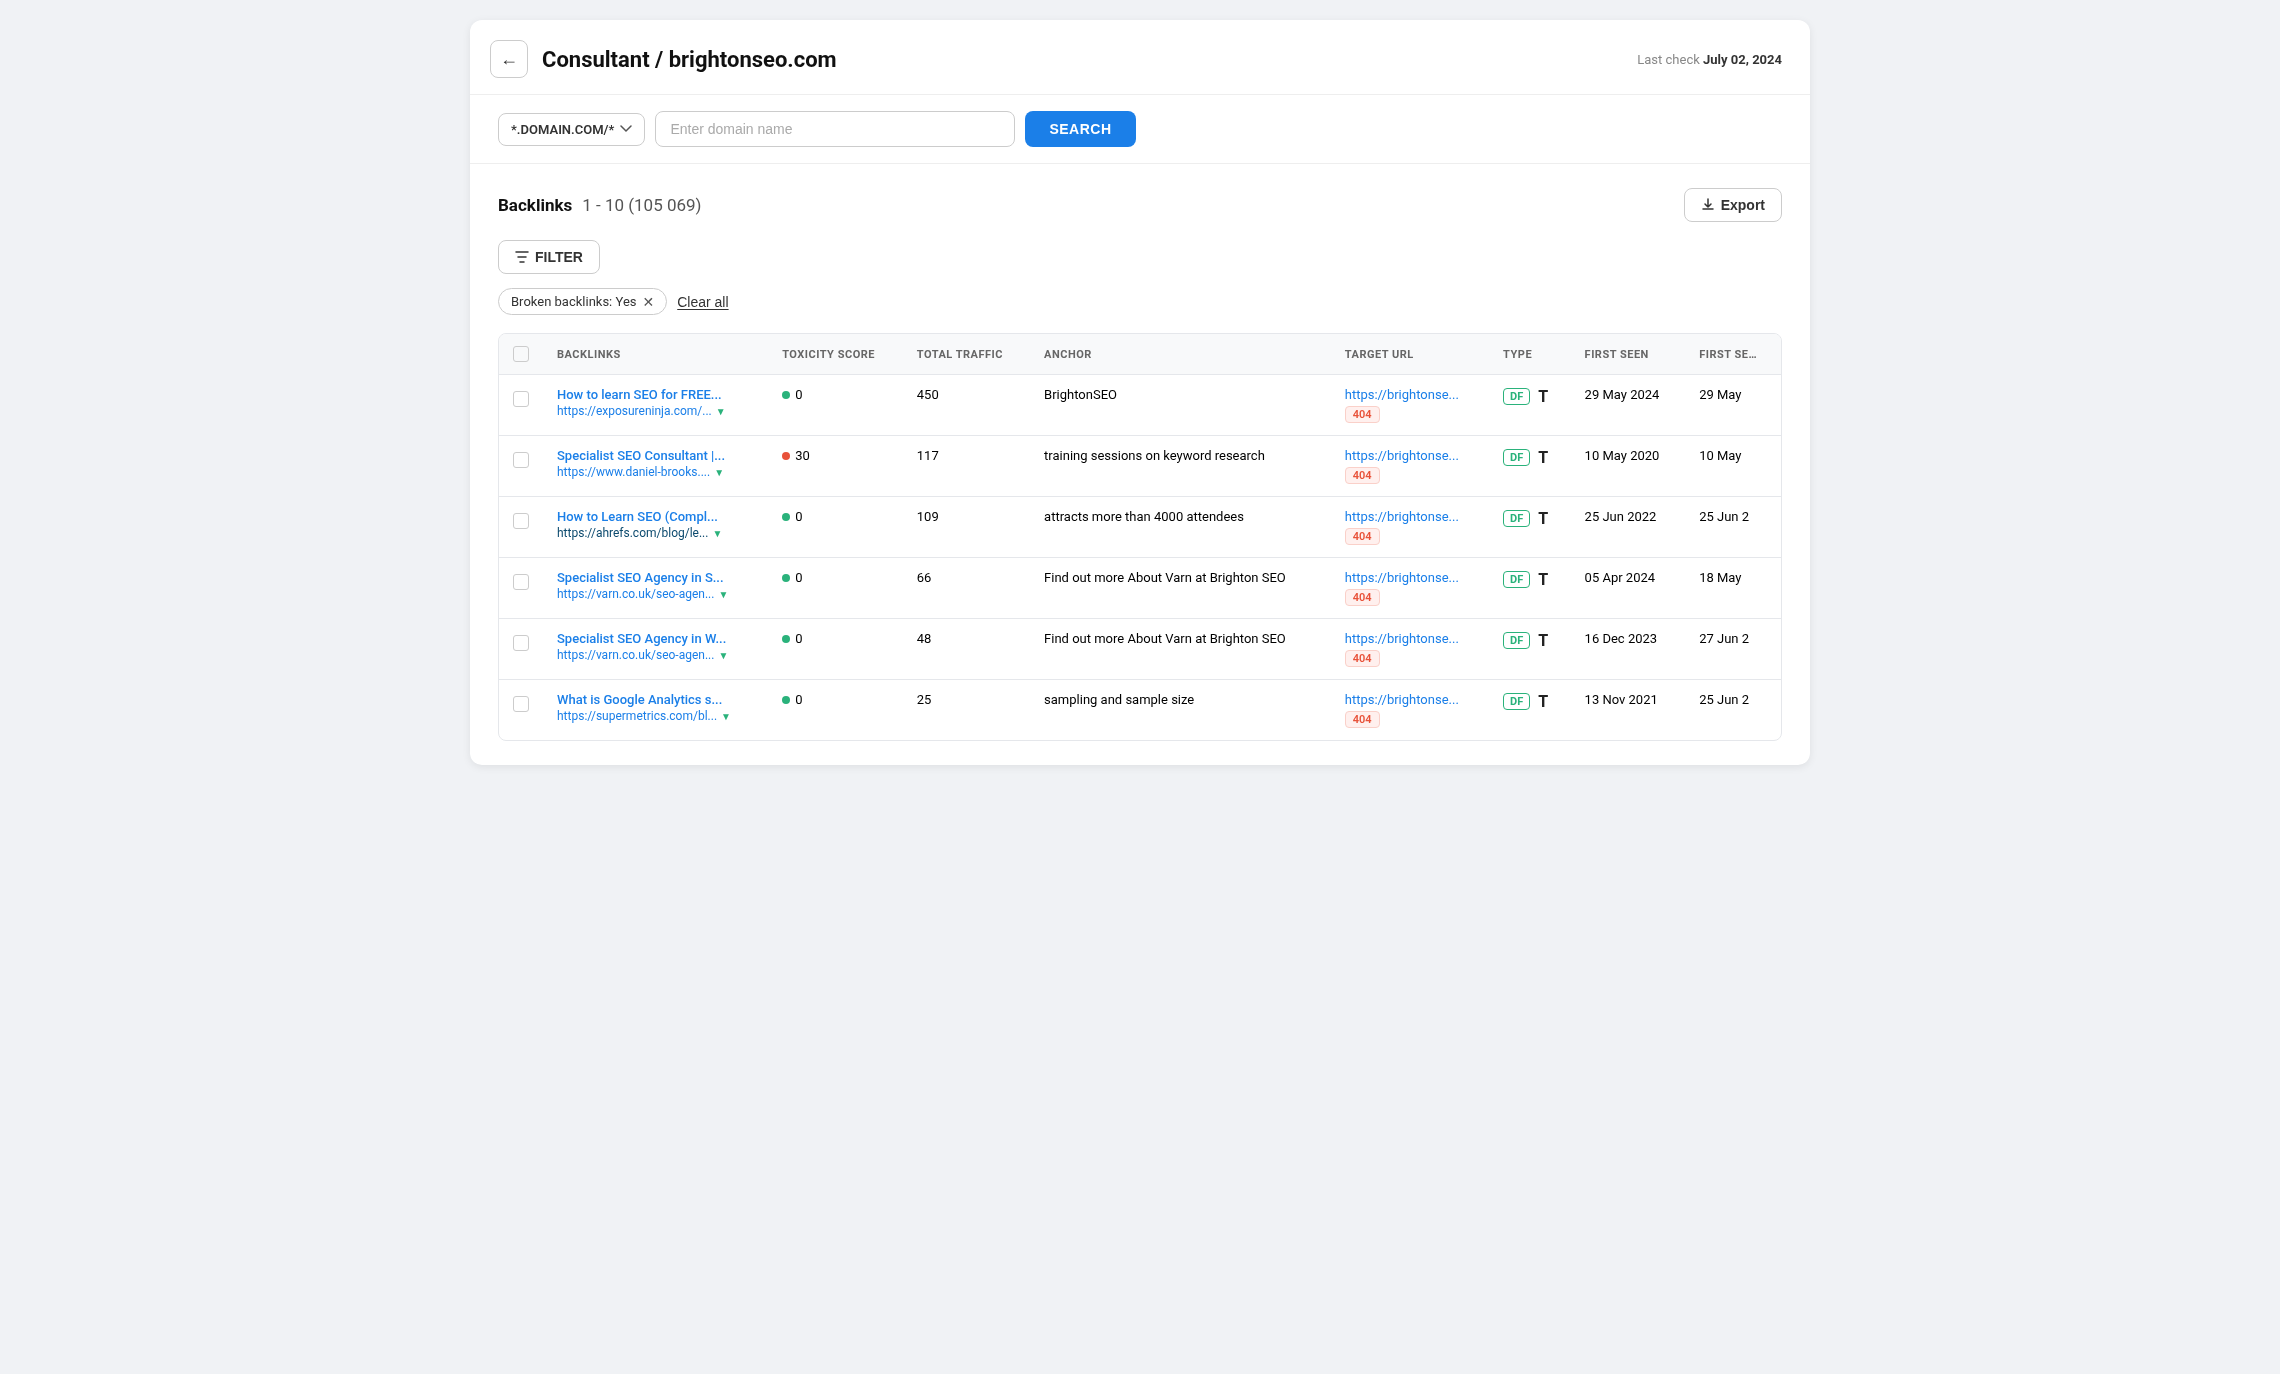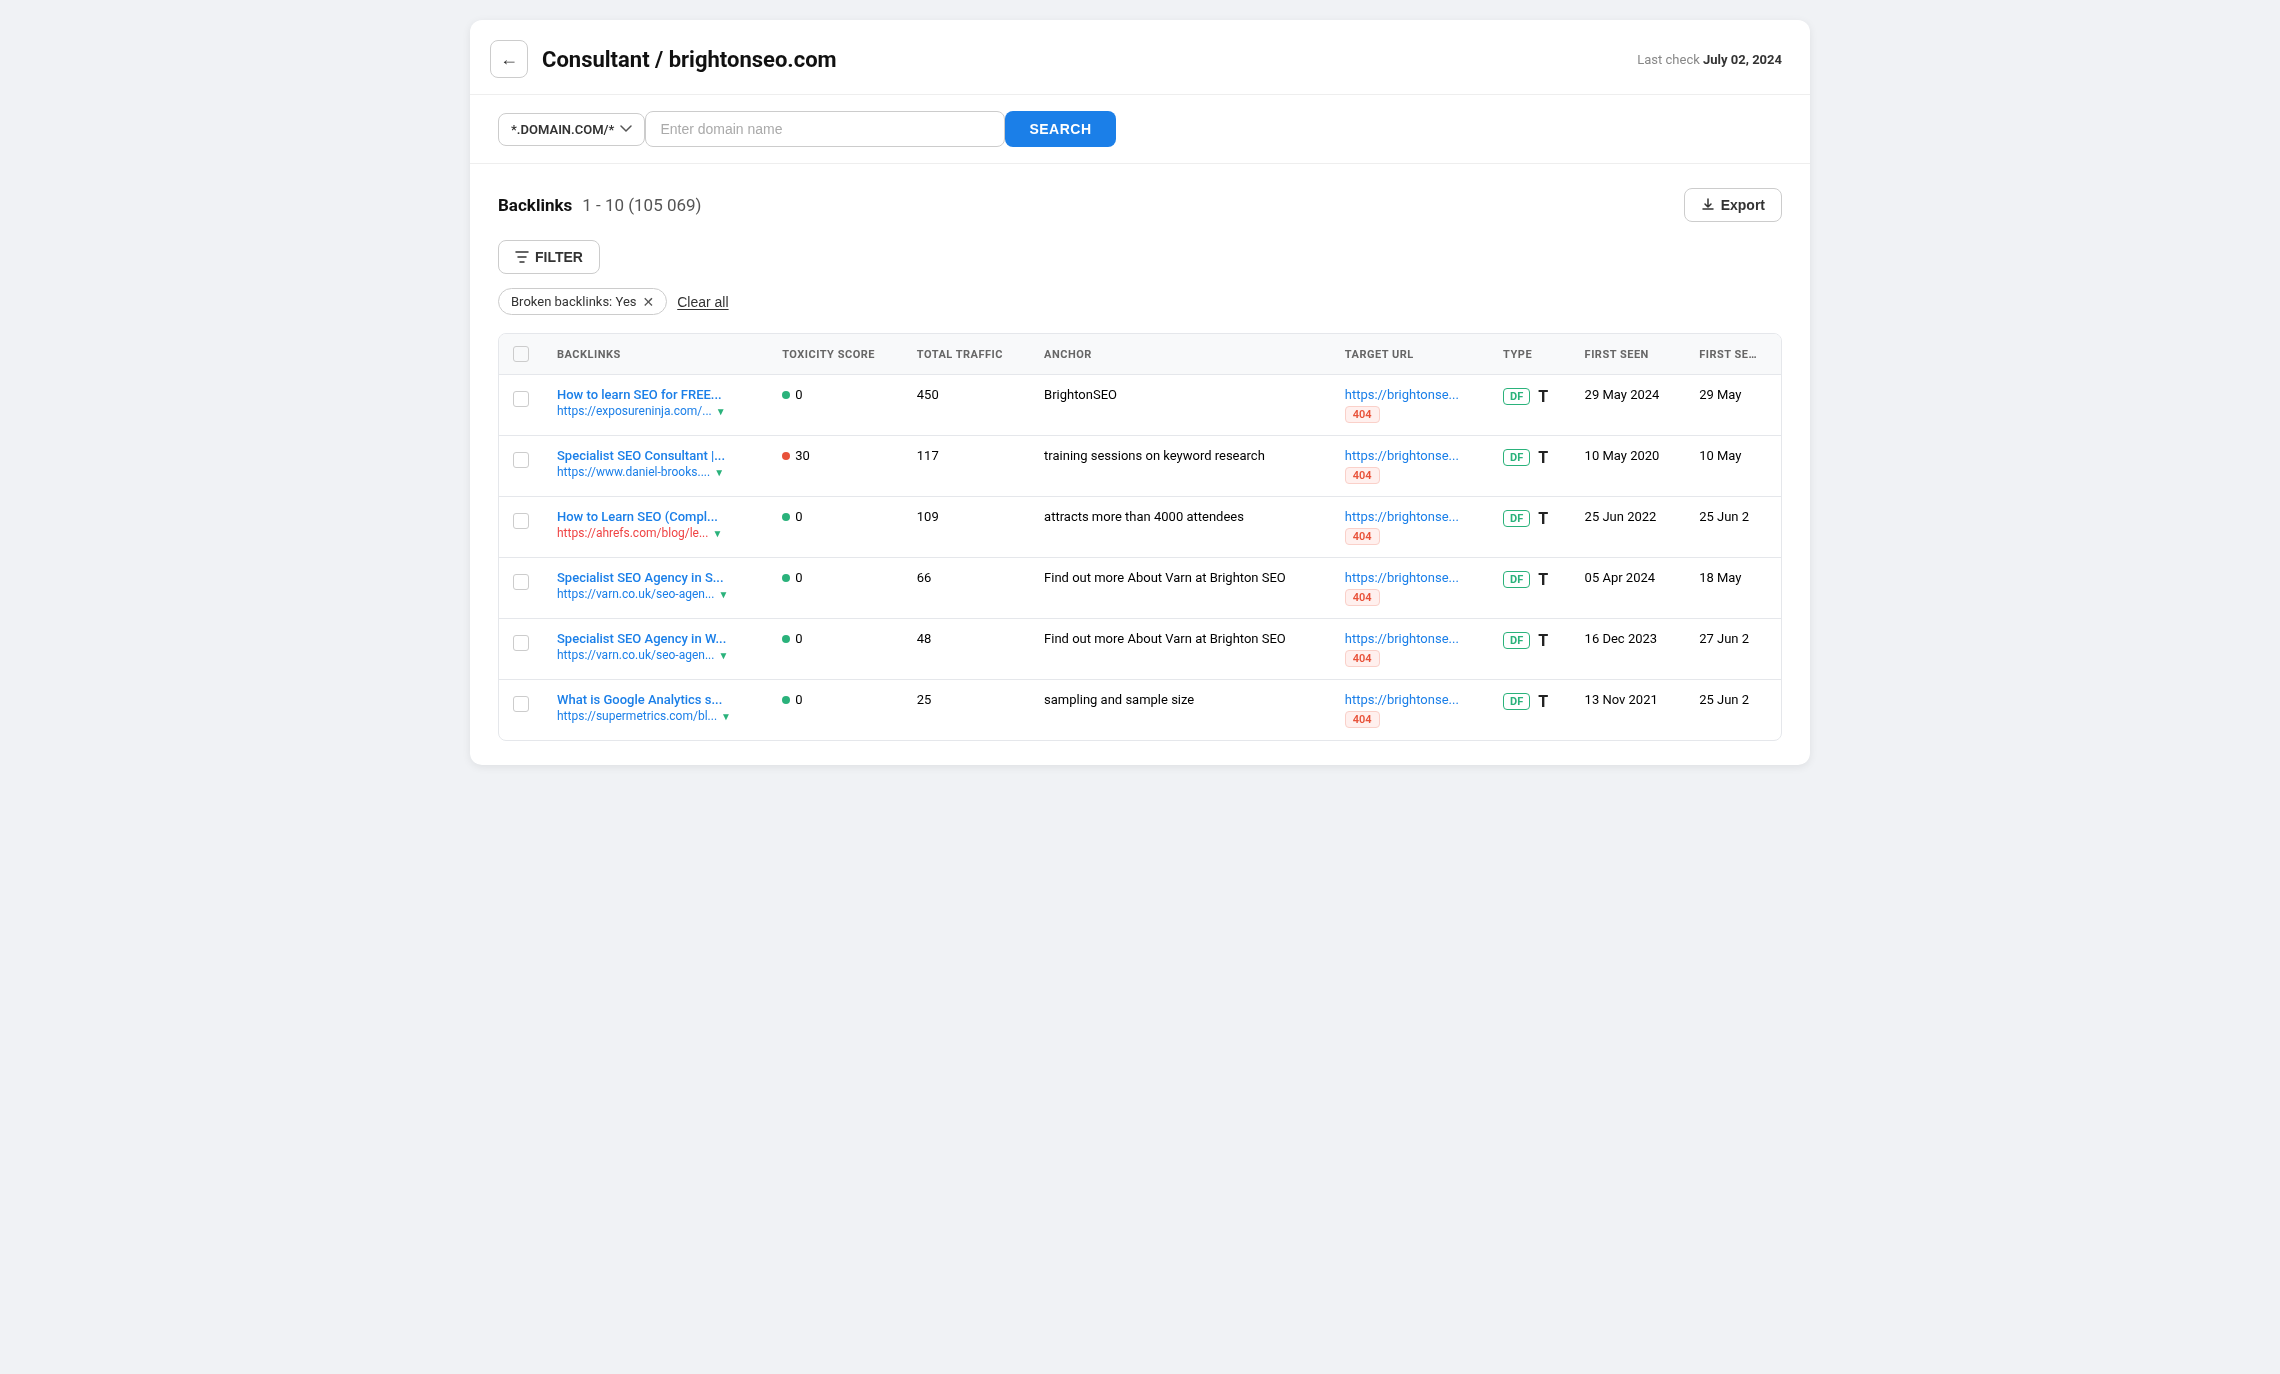--- a/index.html
+++ b/index.html
@@ -50,20 +50,21 @@
       color: #888;
     }
     .header-last-check strong {
       color: #333;
       font-weight: 700;
     }
     
     .search-bar {
       display: flex;
       align-items: center;
+      gap: 10px;
       padding: 16px 28px;
       border-bottom: 1px solid #eee;
     }
     .domain-select {
       display: flex;
       align-items: center;
       gap: 6px;
       border: 1.5px solid #ccc;
       border-radius: 8px;
       padding: 8px 12px;
@@ -508,21 +509,21 @@
       <span>10 May</span>
     </td>
   </tr>
             <tr>
     <td class="checkbox-cell">
       <div class="cb"></div>
     </td>
     <td>
       <a class="backlink-main">How to Learn SEO (Compl...</a>
       <div class="backlink-url">
-        <span style="color:#ef4444;cursor:pointer;">https://ahrefs.com/blog/le...</span>
+        <span style="color:#0c4a6e;cursor:pointer;">https://ahrefs.com/blog/le...</span>
         <span class="arrow">▼</span>
       </div>
     </td>
     <td>
       <div class="toxicity-cell">
         <span class="dot dot-green"></span>
         <span>0</span>
       </div>
     </td>
     <td>

